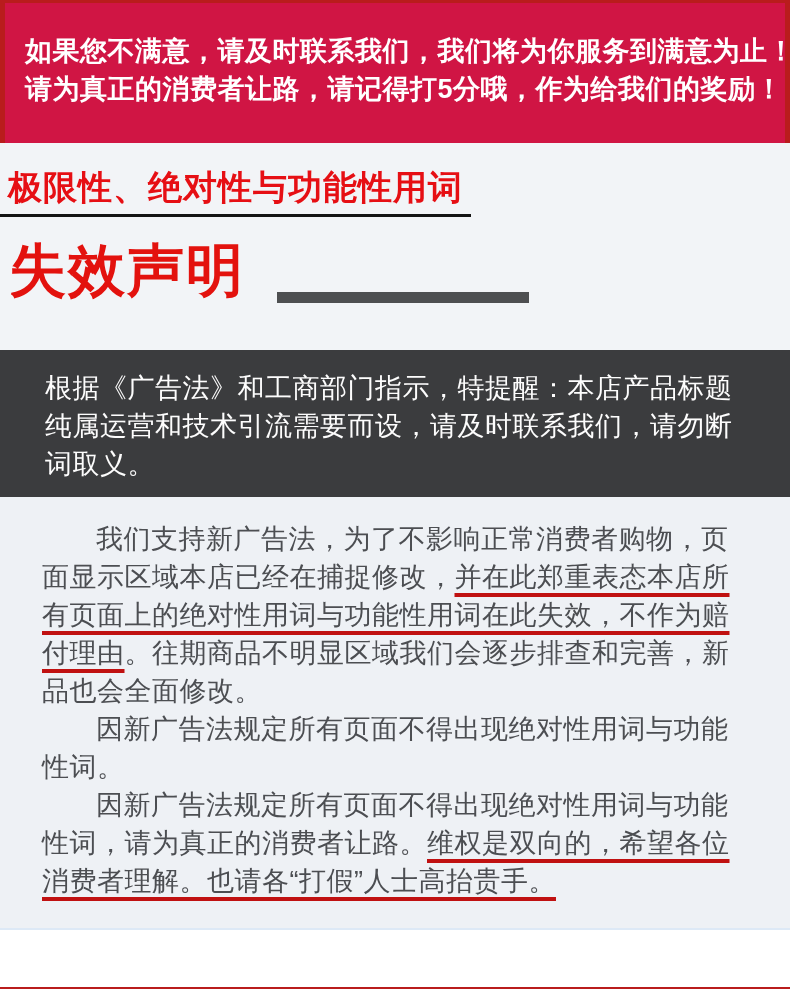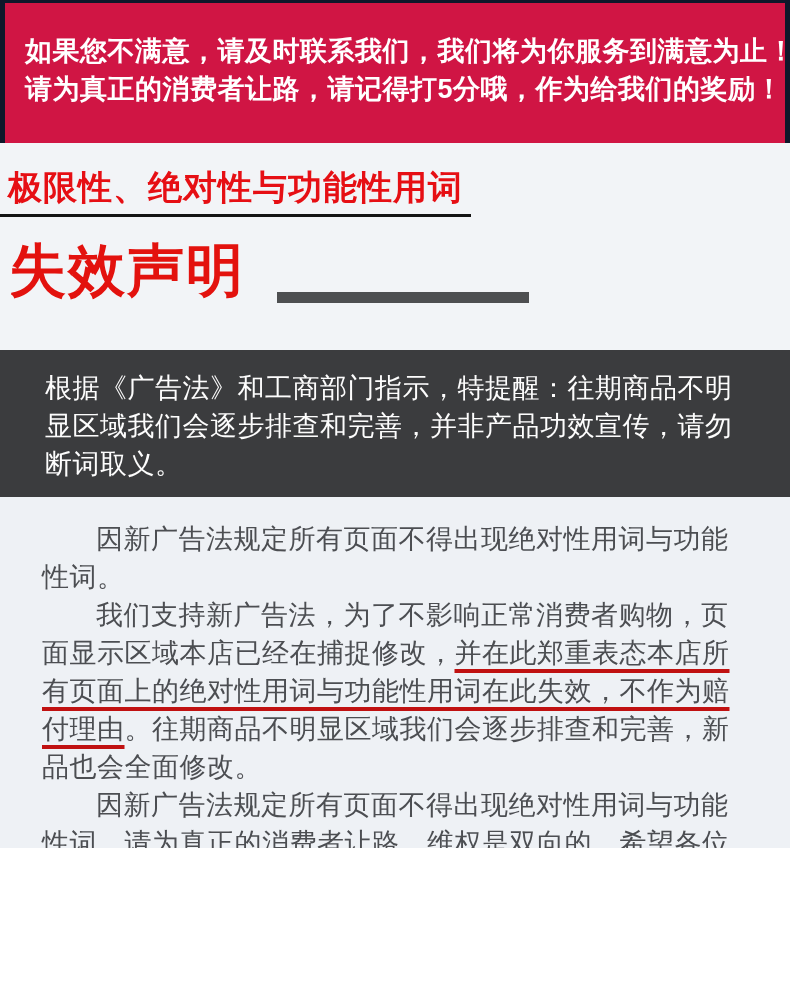--- a/index.html
+++ b/index.html
@@ -4,23 +4,23 @@
 <style>
   html, body {
     margin: 0;
     padding: 0;
     background: #ffffff;
     font-family: "Liberation Sans", "DejaVu Sans", sans-serif;
   }
   .page {
     position: relative;
     width: 790px;
-    height: 848px;
+    height: 989px;
     margin: 0 auto;
-    background: #0f172a;
+    background: #b91c1c;
     overflow: hidden;
   }
 
   
   .banner {
     box-sizing: border-box;
     margin: 3px 5px 0 5px;
     height: 140px;
     background: #d01544;
     color: #ffffff;
@@ -128,24 +128,24 @@
     <div class="banner-line">请为真正的消费者让路，请记得打5分哦，作为给我们的奖励！</div>
   </div>
 
   <div class="declaration">
     <span class="declaration-subtitle">极限性、绝对性与功能性用词</span>
     <div class="declaration-title">失效声明</div>
     <div class="title-underline-bar"></div>
   </div>
 
   <div class="notice">
-    <div class="notice-text">根据《广告法》和工商部门指示，特提醒：往期商品不明显区域我们会逐步排查和完善，并非产品功效宣传，请勿断词取义。</div>
+    <div class="notice-text">根据《广告法》和工商部门指示，特提醒：本店产品标题纯属运营和技术引流需要而设，请及时联系我们，请勿断词取义。</div>
   </div>
 
   <div class="statement">
+    <p><span>我们支持新广告法，为了不影响正常消费者购物，页面显示区域本店已经在捕捉修改，</span><span class="red-underline">并在此郑重表态本店所有页面上的绝对性用词与功能性用词在此失效，不作为赔付理由</span><span>。往期商品不明显区域我们会逐步排查和完善，新品也会全面修改。</span></p>
     <p>因新广告法规定所有页面不得出现绝对性用词与功能性词。</p>
-    <p><span>我们支持新广告法，为了不影响正常消费者购物，页面显示区域本店已经在捕捉修改，</span><span class="red-underline">并在此郑重表态本店所有页面上的绝对性用词与功能性用词在此失效，不作为赔付理由</span><span>。往期商品不明显区域我们会逐步排查和完善，新品也会全面修改。</span></p>
     <p><span>因新广告法规定所有页面不得出现绝对性用词与功能性词，请为真正的消费者让路。</span><span class="red-underline">维权是双向的，希望各位消费者理解。也请各“打假”人士高抬贵手。</span></p>
   </div>
 
   <div class="bottom-spacer"></div>
 
 </div>
 
 </body></html>

